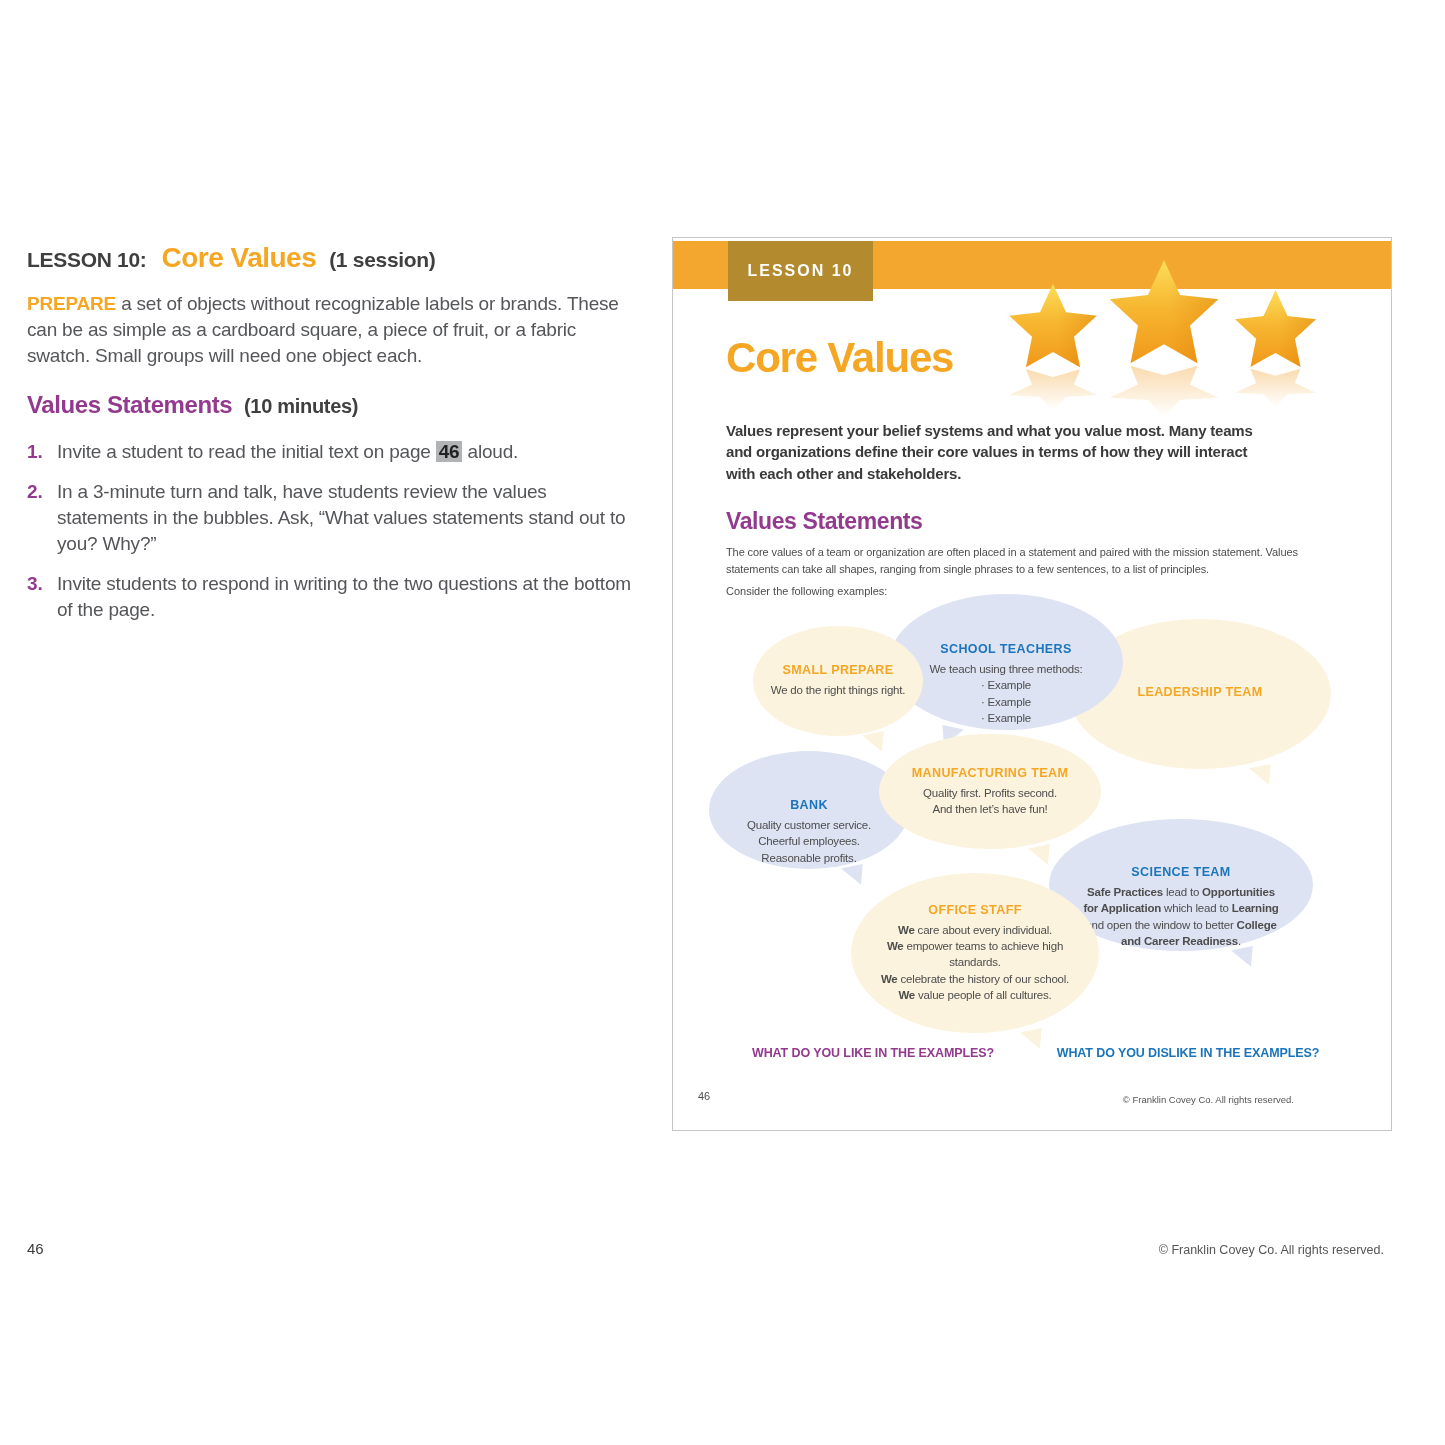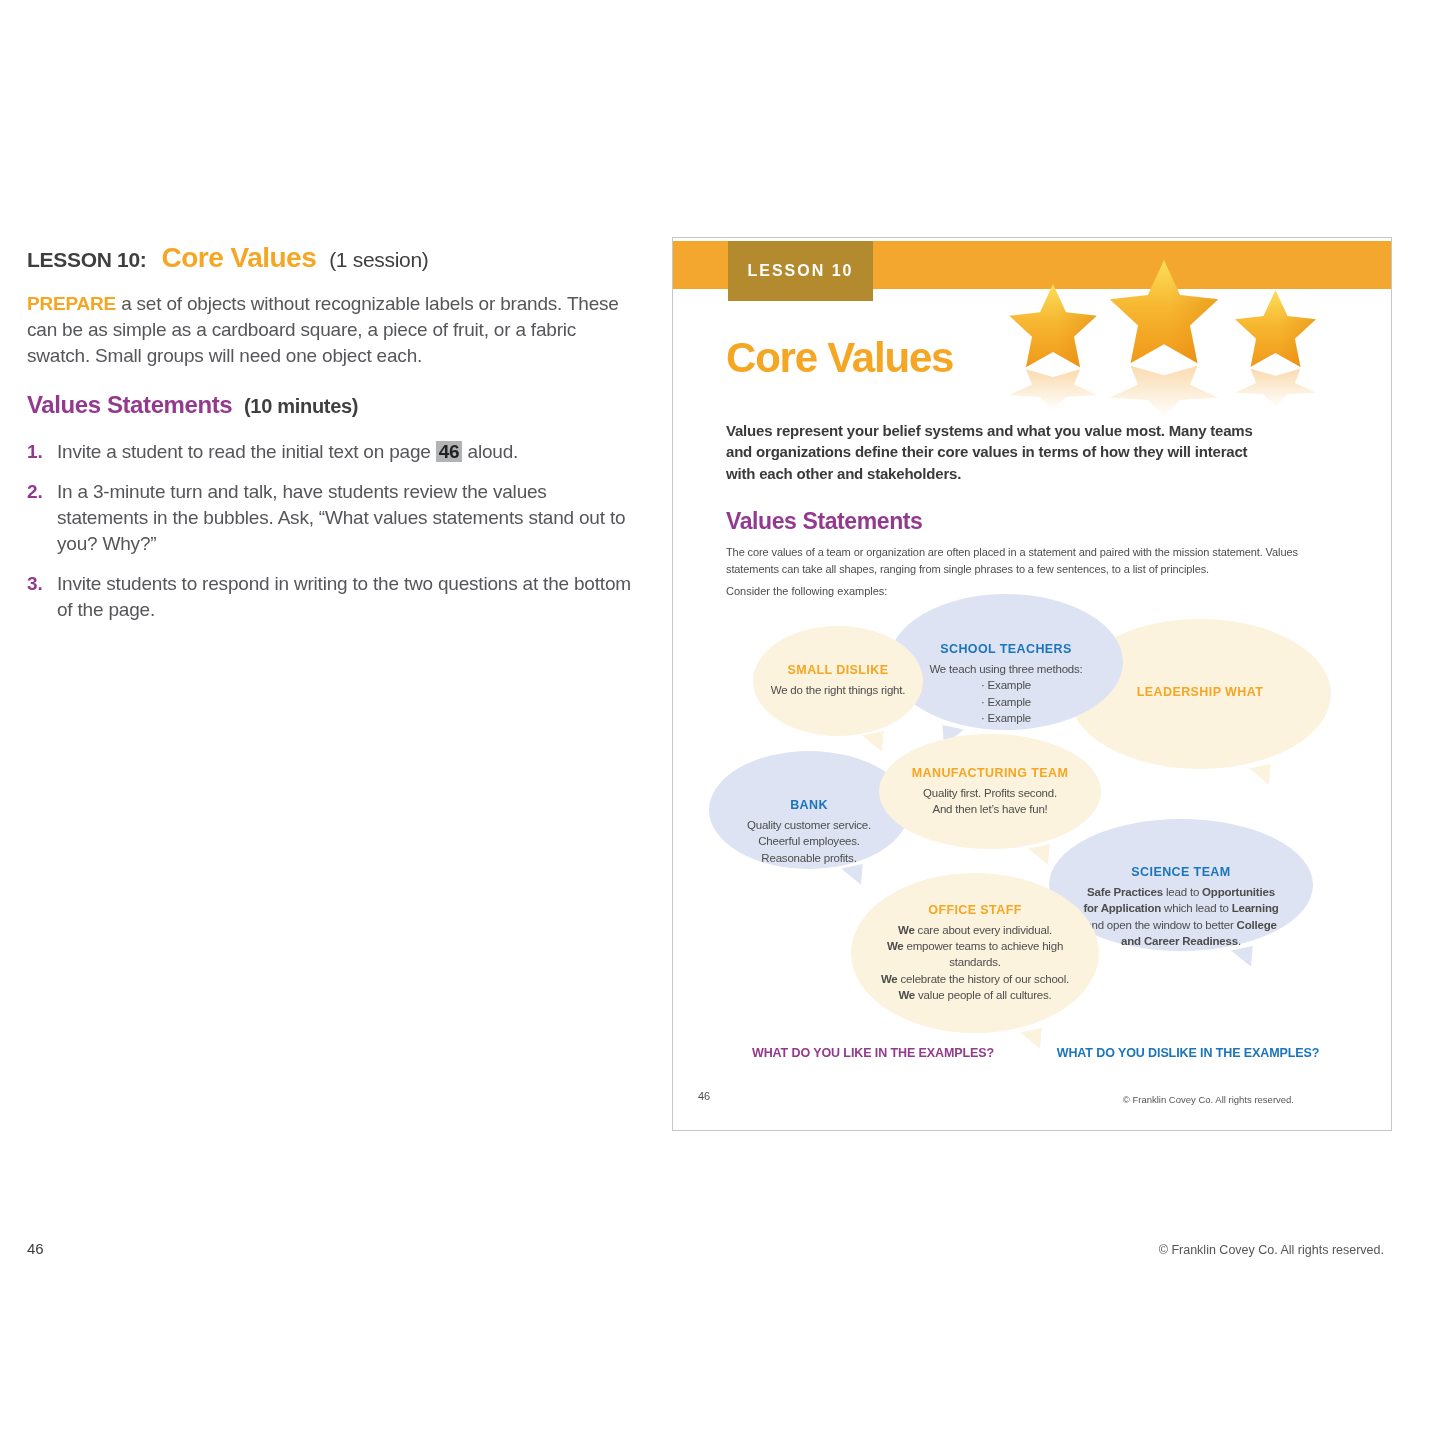--- a/index.html
+++ b/index.html
@@ -6,21 +6,21 @@
   body{width:1445px;height:1445px;position:relative;font-family:"Liberation Sans",sans-serif;overflow:hidden;}
   .b{font-weight:700;margin-top:36px;}
   .hl{background:#b1b3b5;color:#222;font-weight:700;padding:0 3px;}
   .accent-b{color:#F5A623;font-weight:700;}
 
   
   .lesson-plan{position:absolute;left:27px;top:238px;width:604px;color:#55565A;}
   .title-line{margin:0;font-weight:400;}
   .kicker{font-size:21px;font-weight:700;color:#3f3f3f;letter-spacing:-0.3px;}
   .title-accent{font-size:28px;font-weight:700;color:#F5A623;letter-spacing:-0.5px;margin:0 4px 0 6px;}
-  .session{font-size:21px;font-weight:400;color:#3f3f3f;letter-spacing:-0.3px;}
+  .session{font-size:21px;font-weight:700;color:#3f3f3f;letter-spacing:-0.3px;}
   .prepare{margin:16px 0 0 0;font-size:19px;line-height:26px;letter-spacing:-0.2px;}
   .section-line{margin:22px 0 0 0;font-weight:400;}
   .section-heading{font-size:24px;font-weight:700;color:#933A8F;letter-spacing:-0.4px;}
   .duration{font-size:20px;font-weight:700;color:#3f3f3f;margin-left:5px;letter-spacing:-0.3px;}
   .steps{margin:20px 0 0 0;padding:0;list-style:none;}
   .steps li{display:flex;margin-bottom:14px;}
   .steps .num{flex:0 0 30px;font-weight:700;color:#933A8F;font-size:19px;line-height:26px;}
   .steps .step-text{font-size:19px;line-height:26px;letter-spacing:-0.2px;}
 
   
@@ -142,36 +142,36 @@
     </g>
   </svg>
 
   <div class="ws-title">Core Values</div>
   <div class="ws-intro">Values represent your belief systems and what you value most. Many teams and organizations define their core values in terms of how they will interact with each other and stakeholders.</div>
   <div class="ws-section">Values Statements</div>
   <div class="ws-body">The core values of a team or organization are often placed in a statement and paired with the mission statement. Values statements can take all shapes, ranging from single phrases to a few sentences, to a list of principles.</div>
   <div class="ws-consider">Consider the following examples:</div>
 
   <div class="bubble cream tail-br b-small">
-    <div class="bubble-title t-orange">SMALL DISLIKE</div>
+    <div class="bubble-title t-orange">SMALL PREPARE</div>
     <div class="bubble-body">
         <div>We do the right things right.</div>
       </div>
   </div>
   <div class="bubble blue tail-bl b-school">
     <div class="bubble-title t-blue">SCHOOL TEACHERS</div>
     <div class="bubble-body">
         <div>We teach using three methods:</div>
         <div>· Example</div>
         <div>· Example</div>
         <div>· Example</div>
       </div>
   </div>
   <div class="bubble cream tail-br b-leader">
-    <div class="bubble-title t-orange">LEADERSHIP WHAT</div>
+    <div class="bubble-title t-orange">LEADERSHIP TEAM</div>
   </div>
   <div class="bubble blue tail-br b-bank">
     <div class="bubble-title t-blue">BANK</div>
     <div class="bubble-body">
         <div>Quality customer service.</div>
         <div>Cheerful employees.</div>
         <div>Reasonable profits.</div>
       </div>
   </div>
   <div class="bubble cream tail-br b-manuf">

